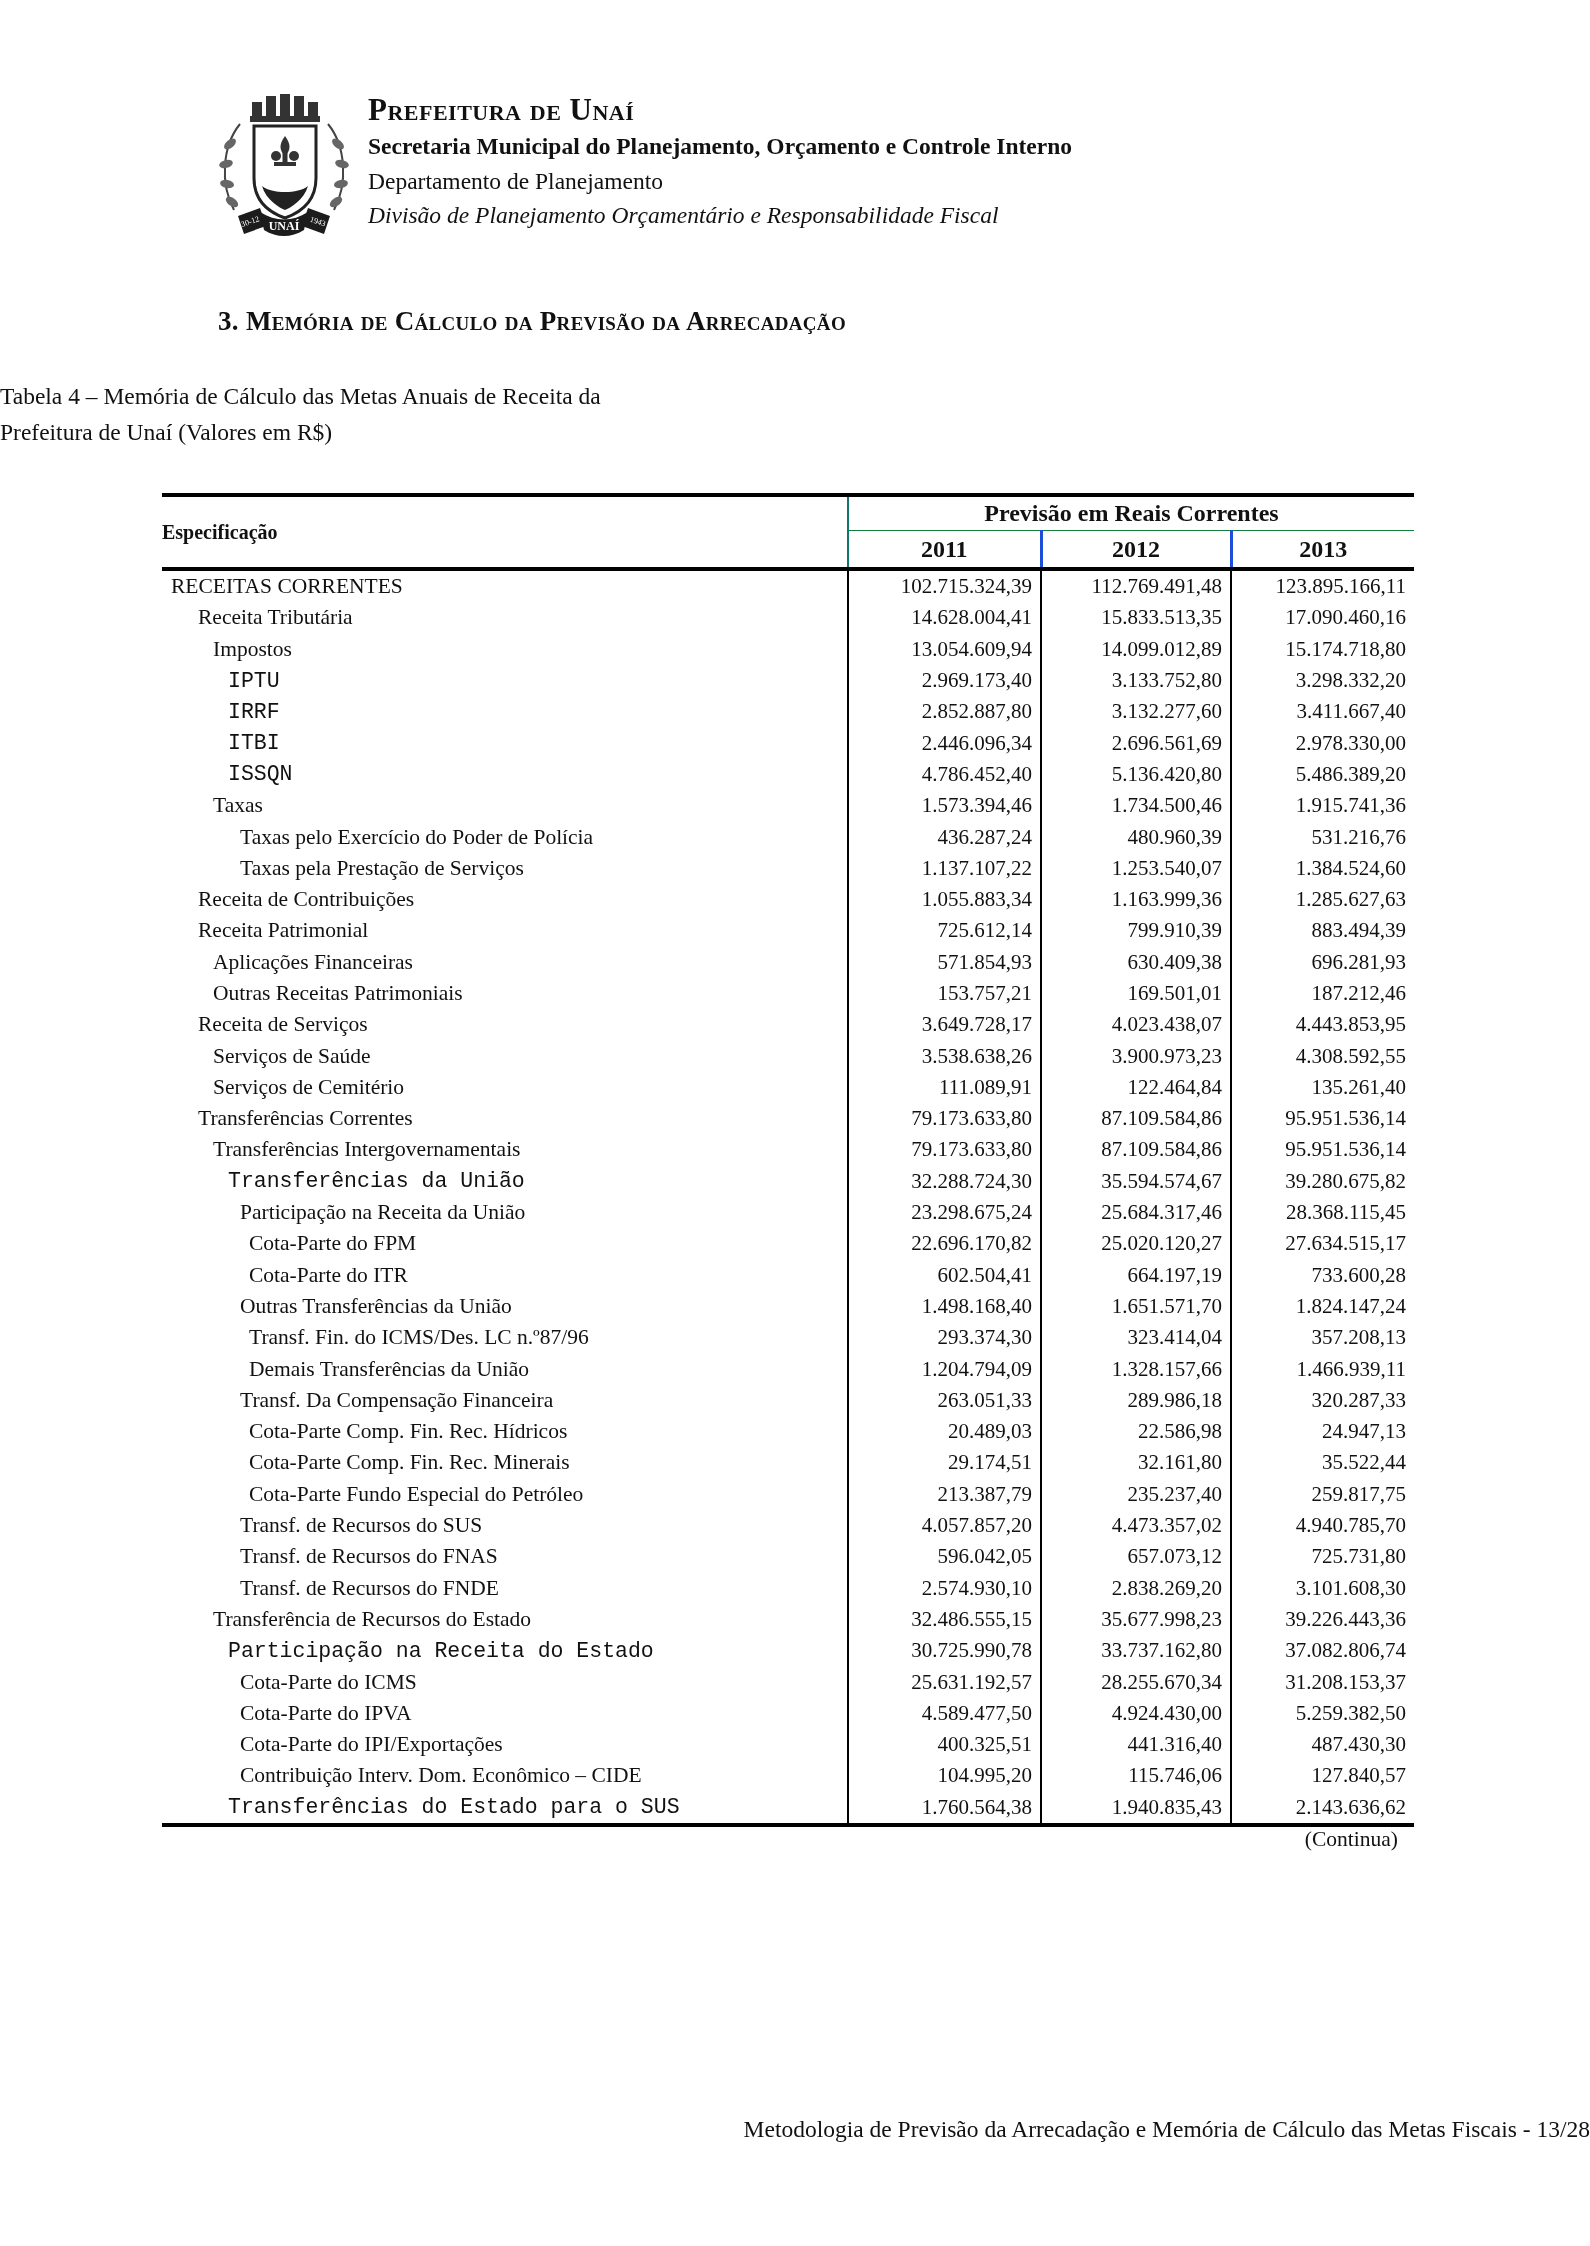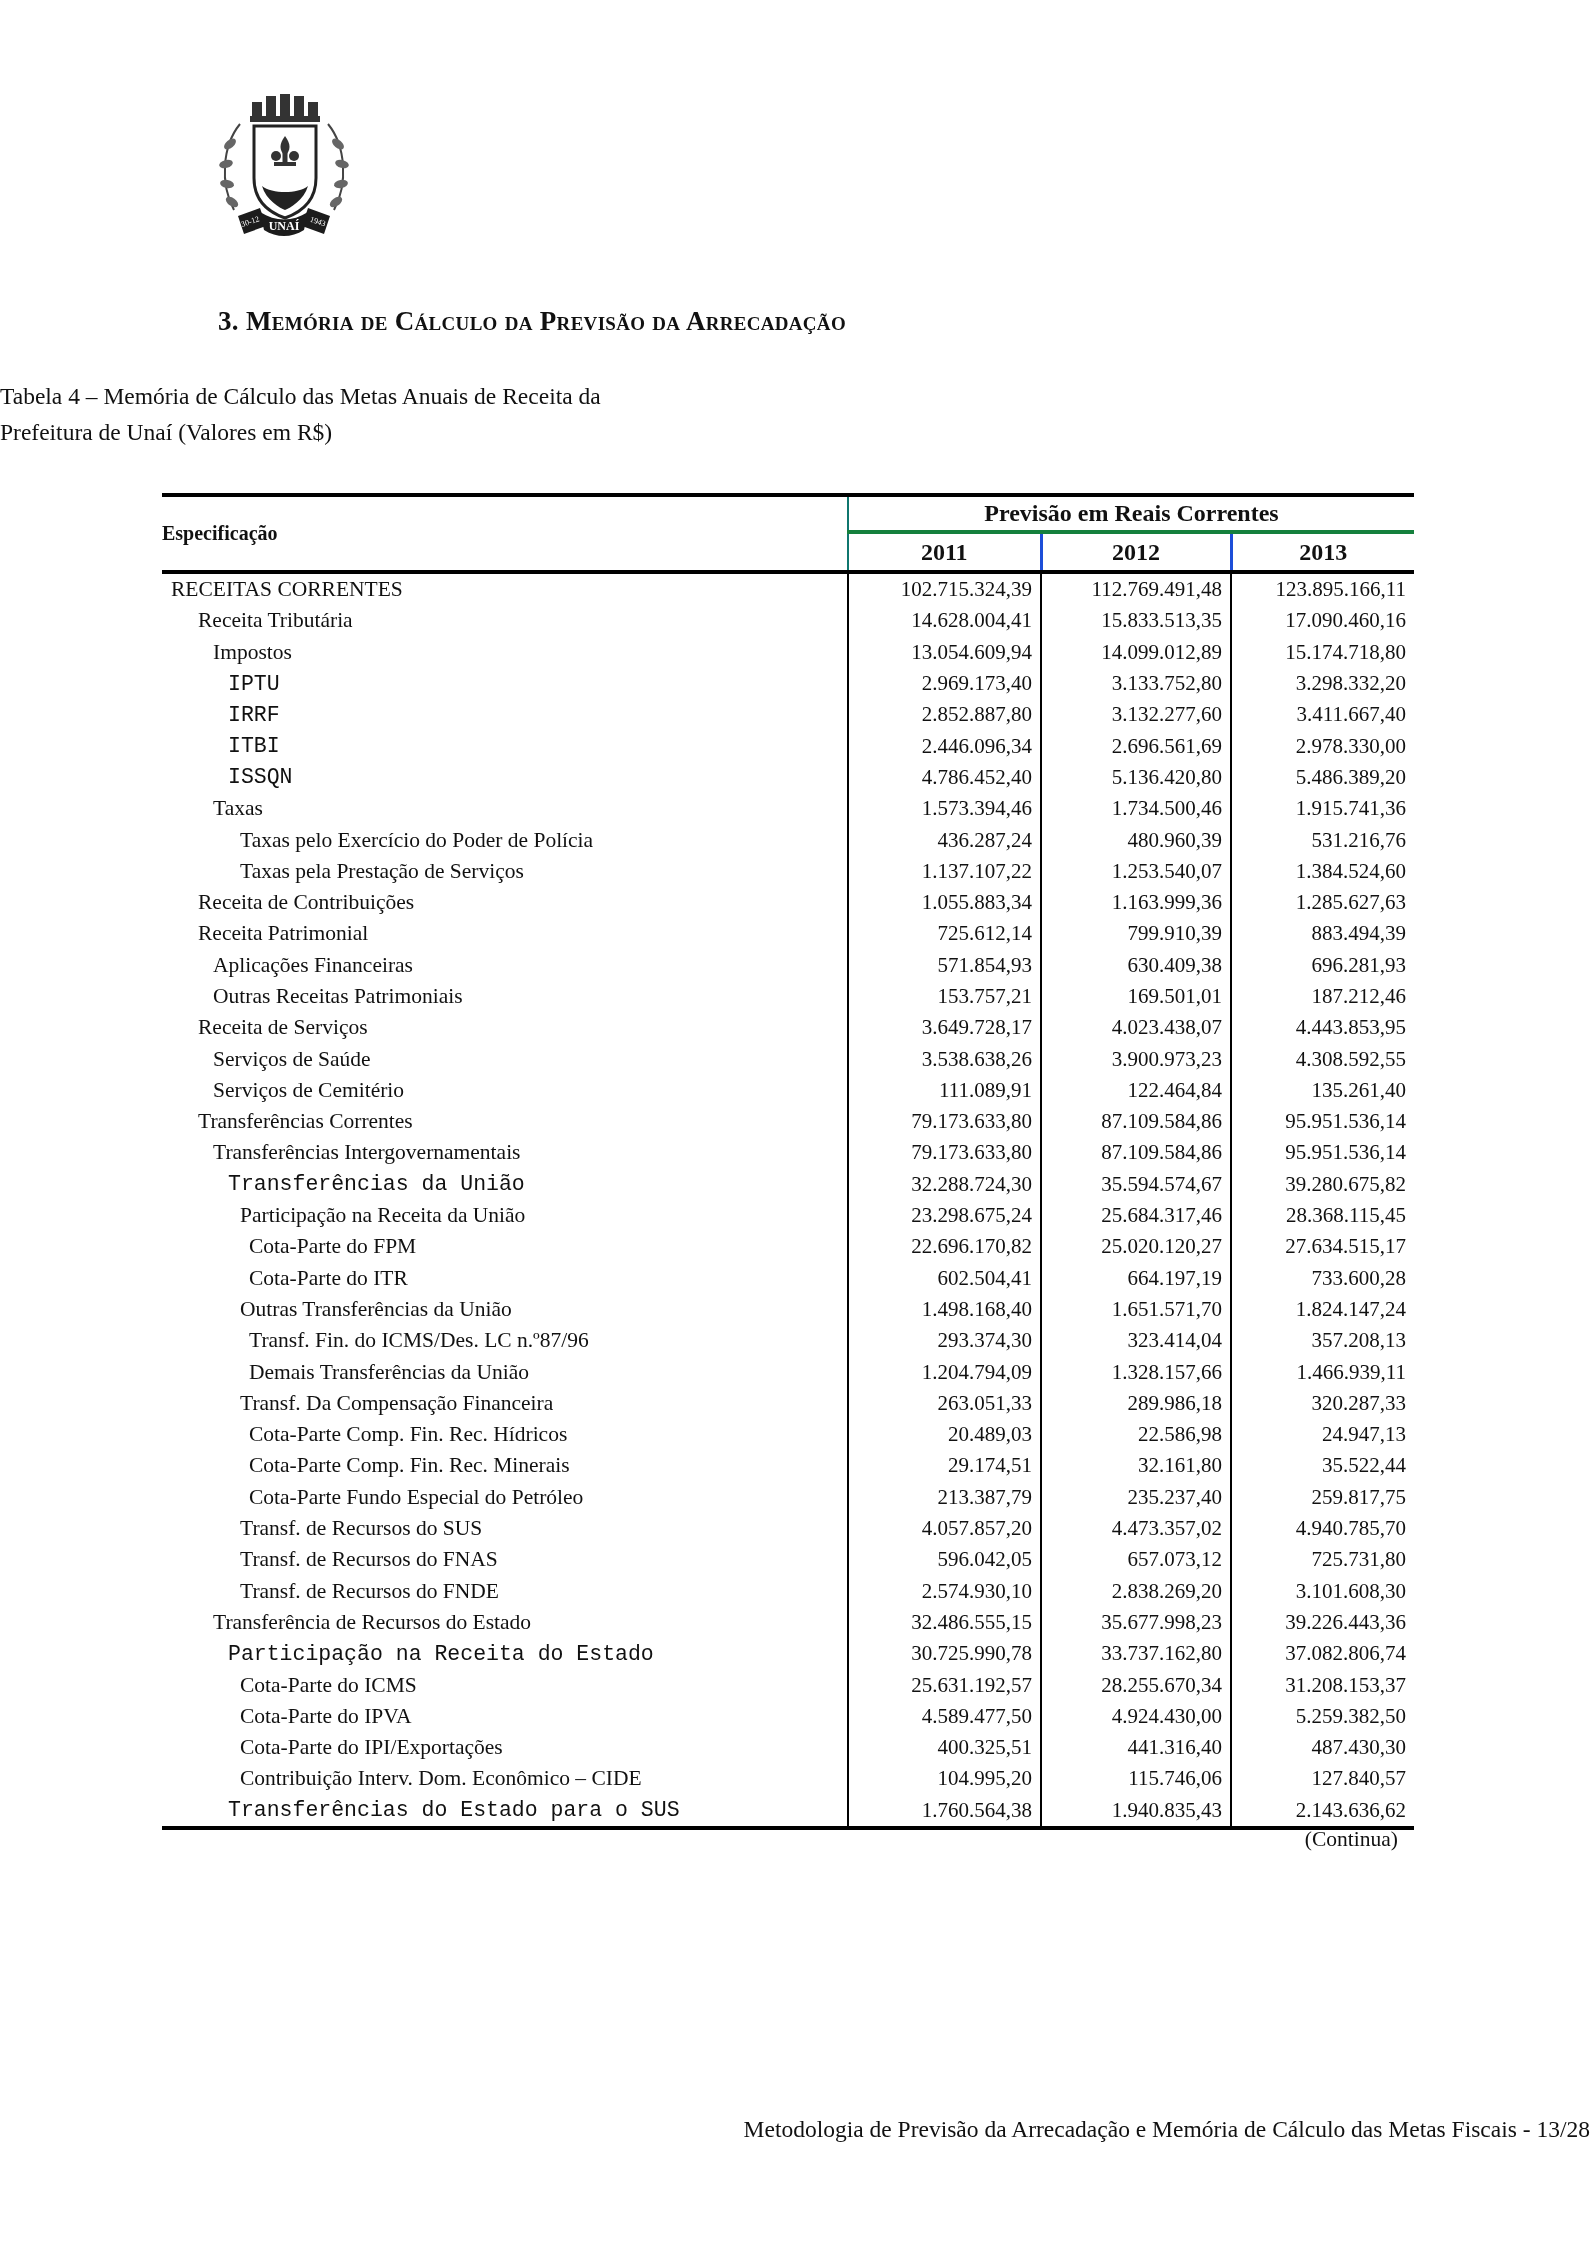--- a/index.html
+++ b/index.html
@@ -76,21 +76,21 @@
 
   th { font-weight: bold; padding: 0; }
   th.spec-h {
     border-right: 2px solid #0f766e;
     border-bottom: 4px solid #000;
     font-size: 20px;
     text-align: left;
     vertical-align: middle;
   }
   th.group-h {
-    border-bottom: 4px solid #15803d;
+    border-bottom: 1px solid #15803d;
     font-size: 24px;
     height: 33px;
     text-align: center;
     vertical-align: middle;
   }
   th.year-h {
     border-bottom: 4px solid #000;
     font-size: 24px;
     height: 36px;
     text-align: center;
@@ -184,20 +184,26 @@
     <g>
       <path d="M20,132 l22,-8 6,18 -22,8 Z" fill="#1c1c1c"></path>
       <path d="M112,132 l-22,-8 -6,18 22,8 Z" fill="#1c1c1c"></path>
       <path d="M42,128 c16,10 32,10 48,0 l-4,18 c-13,8 -27,8 -40,0 Z" fill="#1c1c1c"></path>
       <text x="66" y="146" text-anchor="middle" font-size="12" fill="#ffffff" font-family="Liberation Serif, serif" font-weight="bold">UNAÍ</text>
       <text x="33" y="140" text-anchor="middle" font-size="8" fill="#ffffff" font-family="Liberation Serif, serif" transform="rotate(-18 33 140)">30-12</text>
       <text x="99" y="140" text-anchor="middle" font-size="8" fill="#ffffff" font-family="Liberation Serif, serif" transform="rotate(18 99 140)">1943</text>
     </g>
   </svg>
 
+  <div class="lh-text">
+    <div class="lh-org">Prefeitura de Unaí</div>
+    <div class="lh-line1">Secretaria Municipal do Planejamento, Orçamento e Controle Interno</div>
+    <div class="lh-line2">Departamento de Planejamento</div>
+    <div class="lh-line3">Divisão de Planejamento Orçamentário e Responsabilidade Fiscal</div>
+  </div>
 
   <div class="section-title">3. Memória de Cálculo da Previsão da Arrecadação</div>
 
   <div class="caption">
     <div>Tabela 4 – Memória de Cálculo das Metas Anuais de Receita da</div>
     <div>Prefeitura de Unaí (Valores em R$)</div>
   </div>
 
   <div class="tablewrap">
     <table class="data">

